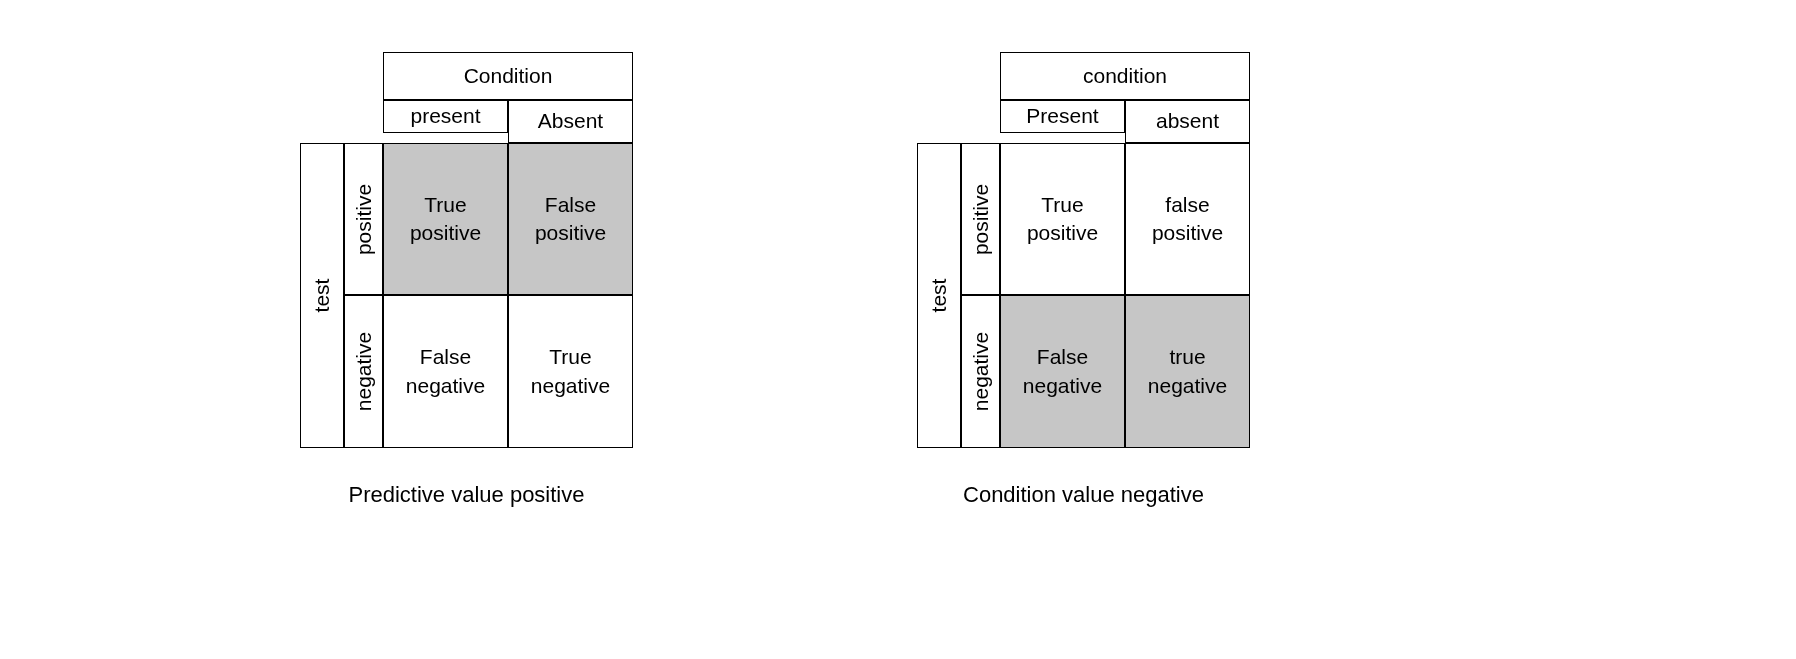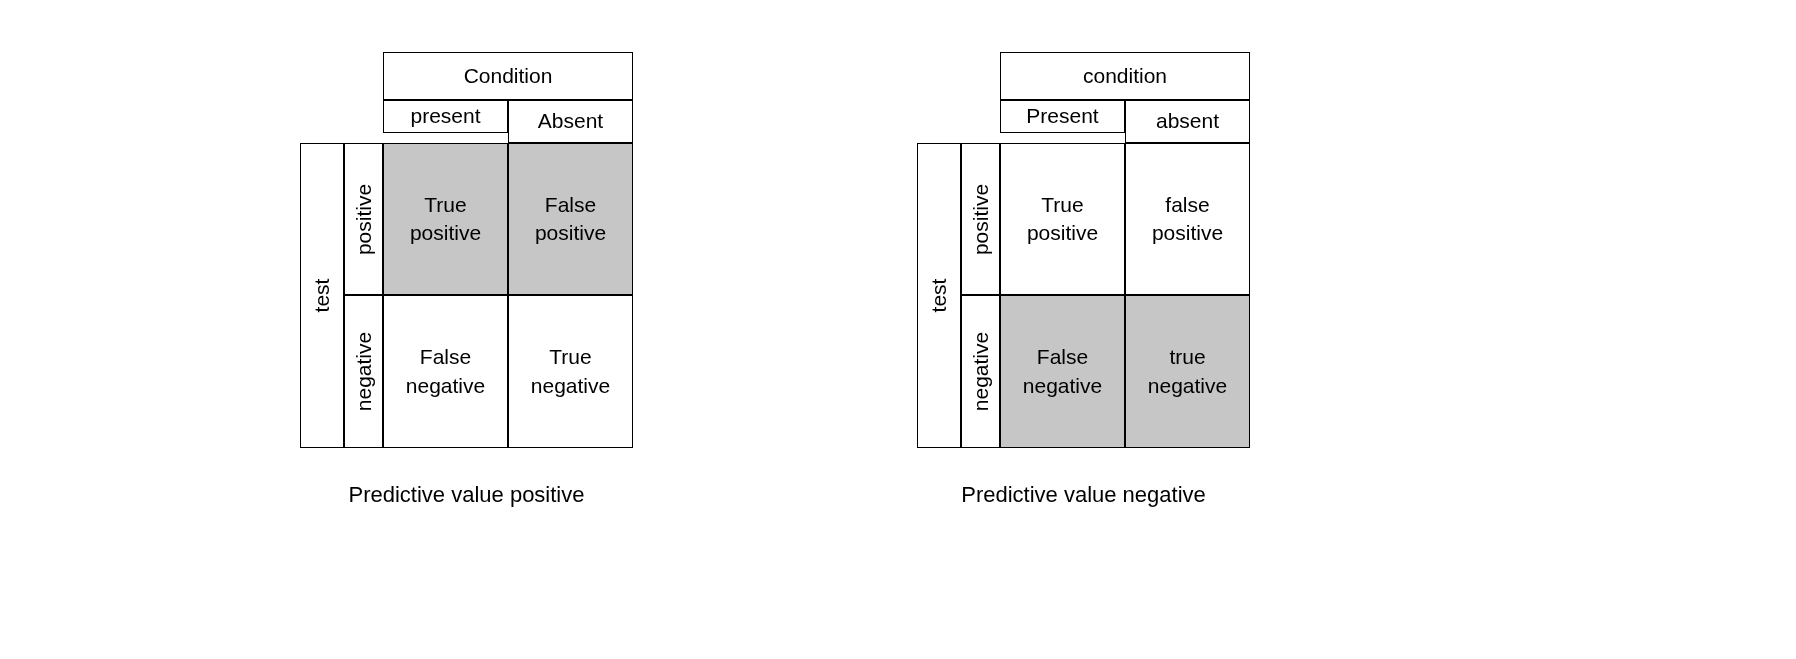--- a/index.html
+++ b/index.html
@@ -190,16 +190,16 @@
       <div class="cell body-r1c2">false
 positive</div>
 
       <div class="cell body-r2c1 shaded">False
 negative</div>
 
       <div class="cell body-r2c2 shaded">true
 negative</div>
 
     </div>
-    <div class="caption">Predictive value negative</div>
+    <div class="caption">Condition value negative</div>
   </div>
 
 </div>
 
 </body></html>

